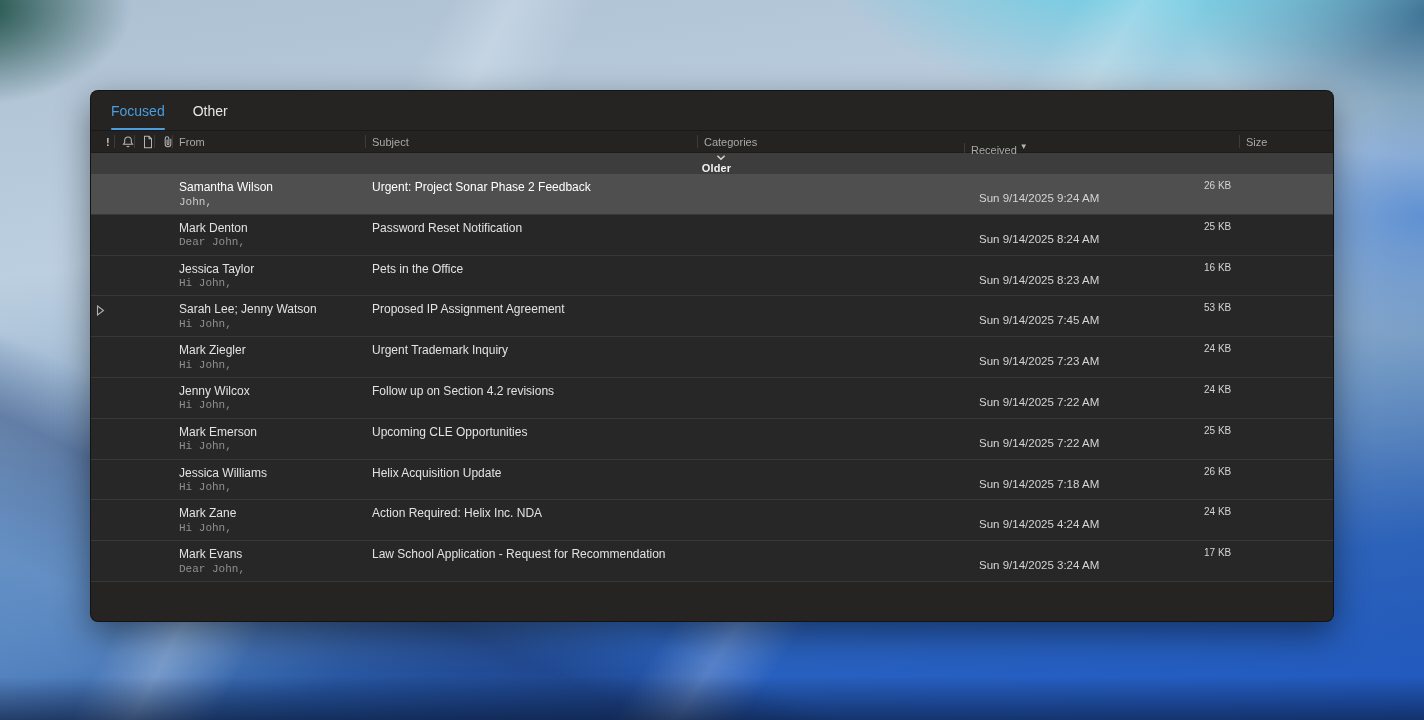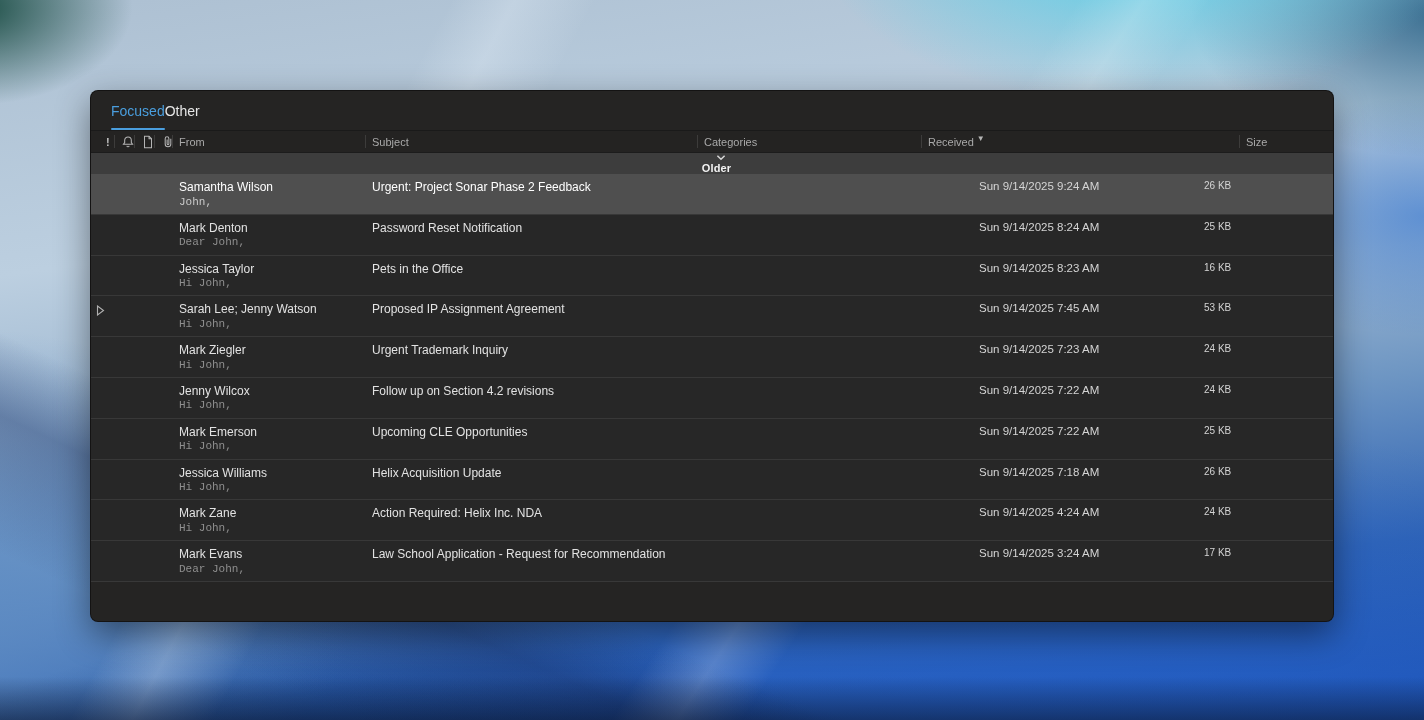--- a/index.html
+++ b/index.html
@@ -30,56 +30,56 @@
   }
 
   
   .panel {
     position:absolute; left:90px; top:90px; width:1244px; height:532px;
     background:#252423; border-radius:8px; overflow:hidden;
     box-shadow:0 12px 34px rgba(0,0,0,0.45);
     border:1px solid rgba(0,0,0,0.45);
   }
 
-  .tabbar { height:40px; display:flex; align-items:stretch; padding-left:20px; 
+  .tabbar { height:40px; display:flex; align-items:stretch; padding-left:20px; gap:28px;
             border-bottom:1px solid #1a1a1a; position:relative; }
   .tab { font-size:14px; color:#e6e6e6; display:flex; align-items:center; position:relative; cursor:pointer; }
   .tab.active { color:#4a9ede; }
   .tab.active::after { content:""; position:absolute; left:0; right:0; bottom:0; height:2px;
                        background:#4a9ede; border-radius:1px; }
 
   .listheader { height:22px; position:relative; font-size:11px; color:#a9a9a9;
                 border-bottom:1px solid #1c1c1c; background:#242322; }
   .hcell { position:absolute; top:0; height:100%; display:flex; align-items:center; cursor:pointer; white-space:nowrap; }
   .hcell.sep::before { content:""; position:absolute; left:-7px; top:4px; bottom:4px; width:1px; background:#3d3c3b; }
   .h-importance { left:15px; font-weight:bold; color:#c2c2c2; }
   .h-reminder   { left:30px; }
   .h-itemtype   { left:50px; }
   .h-attach     { left:70px; }
   .h-from       { left:88px; }
   .h-subject    { left:281px; }
   .h-categories { left:613px; }
-  .h-received   { left:837px; }
+  .h-received   { left:880px;margin-top:8px; }
   .h-size       { left:1155px; }
   .hicon { width:14px; height:14px; stroke:#b5b5b5; fill:none; stroke-width:1.2; }
   .sort-ind { font-size:8px; color:#b5b5b5; margin-left:3px; position:relative; top:-3px; }
 
   .group-row { height:21px; background:#3d3d3d; display:flex; align-items:center;
                font-size:11px; font-weight:bold; color:#f2f2f2; cursor:pointer;flex-direction:column; }
   .group-chevron { margin-left:18px; width:10px; height:10px; stroke:#d8d8d8; fill:none; stroke-width:1.6; }
   .group-label { margin-left:9px; letter-spacing:0.2px; }
 
   .rows {}
   .msg-row { height:40.8px; position:relative; background:#272727;
              border-bottom:1px solid #383838; cursor:pointer; }
   .msg-row.selected { background:#4f4f4f; }
   .cell { position:absolute; top:6px; font-size:12px; color:#e2e2e2; white-space:nowrap; }
   .c-from     { left:88px;text-align:center; }
   .c-subject  { left:281px; }
-  .c-received { left:888px; font-size:11.5px; color:#d4d4d4; }
+  .c-received { left:888px; font-size:11.5px; color:#d4d4d4;margin-top:12px; }
   .c-size     { left:1113px; font-size:10px; color:#d4d4d4; }
   .c-preview  { position:absolute; left:88px; top:21.5px; font-size:11px; color:#8f8f8f; white-space:nowrap;font-family:Liberation Mono, monospace; }
   .msg-row.selected .c-from, .msg-row.selected .c-subject { color:#ffffff; }
   .msg-row.selected .c-preview { color:#cbcbcb; }
   .expand-arrow { position:absolute; left:5px; top:9px; width:9px; height:11px;
                   stroke:#b0b0b0; fill:none; stroke-width:1.1; }
 </style>
 </head>
 <body>
 

